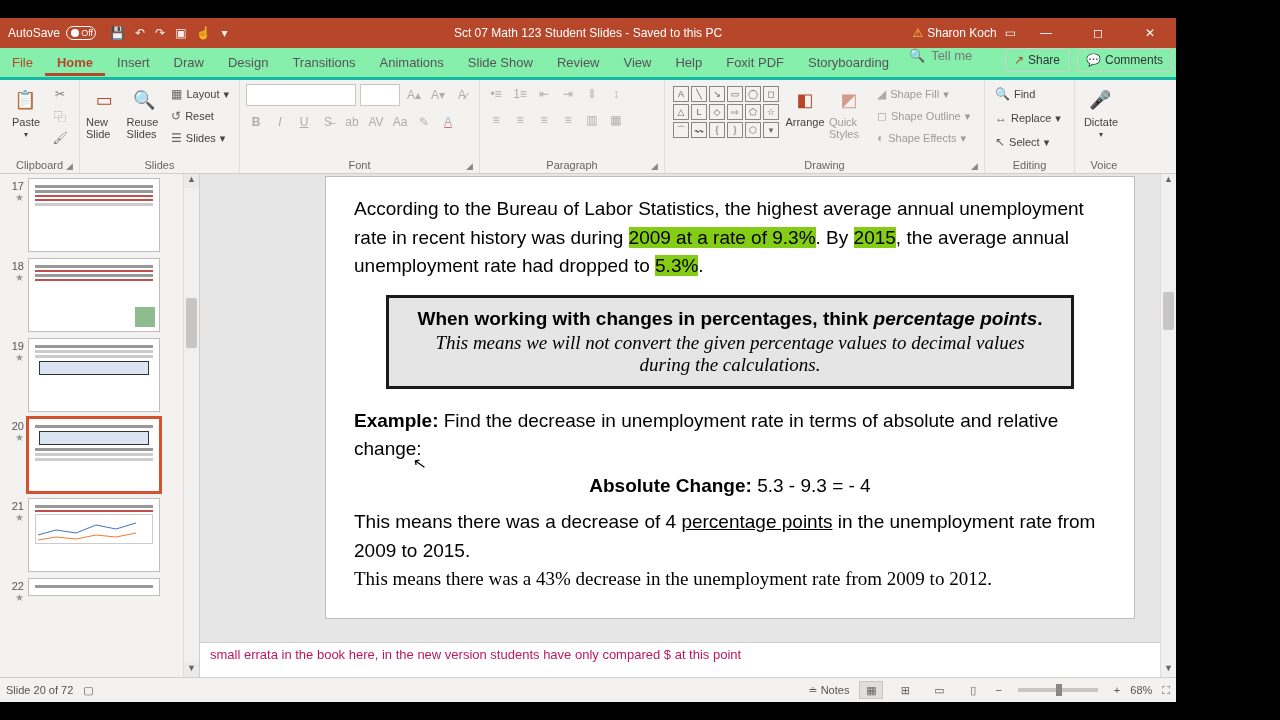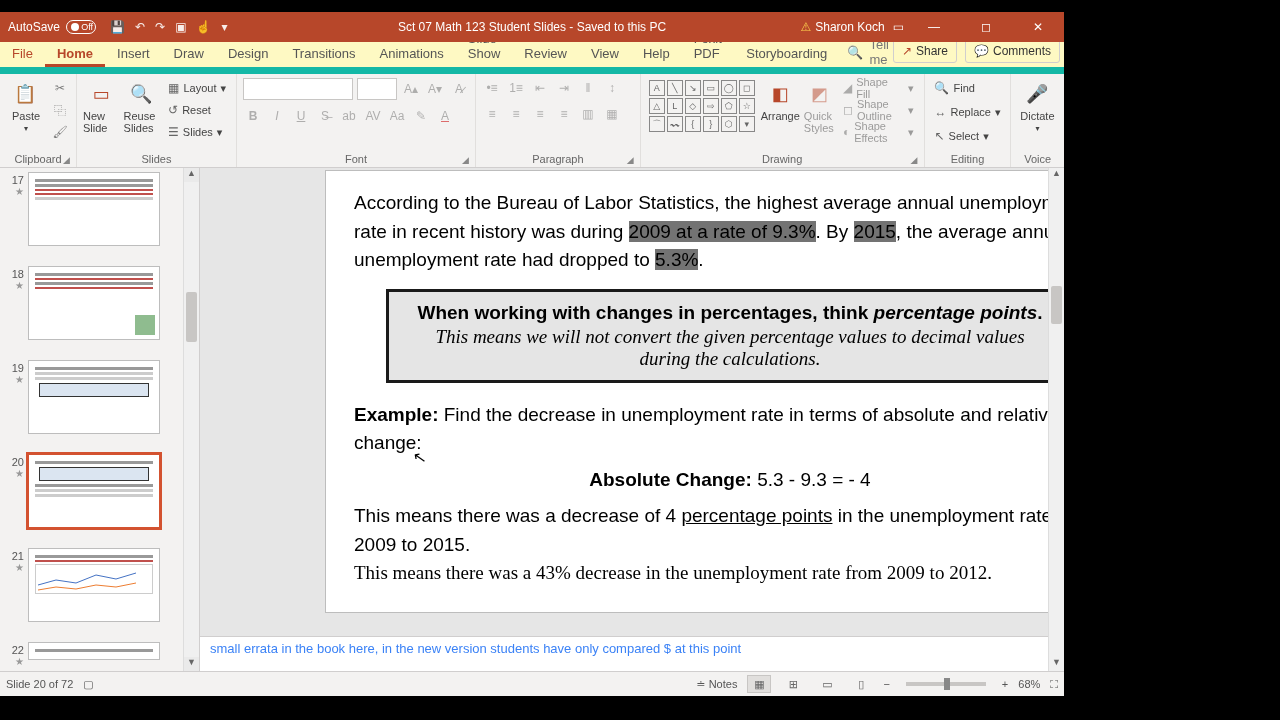--- a/index.html
+++ b/index.html
@@ -1,33 +1,33 @@
 <!DOCTYPE html>
 <html><head>
 <meta charset="utf-8">
 <style>
 * { margin: 0; padding: 0; box-sizing: border-box; font-family: "Segoe UI", Arial, sans-serif; }
 html, body { width: 1280px; height: 720px; overflow: hidden; background: #000; }
-.app { position: absolute; top: 12px; left: 0; width: 1064px; height: 684px; background: #f3f2f1; display: flex; flex-direction: column; }
+.app { position: absolute; top: 18px; left: 0; width: 1176px; height: 684px; background: #f3f2f1; display: flex; flex-direction: column; }
 
 
 .titlebar { height: 30px; background: #b7472a; color: #fff; display: flex; align-items: center; font-size: 12px; position: relative; }
 .titlebar .autosave { display: flex; align-items: center; gap: 6px; padding: 0 8px; }
 .titlebar .toggle { width: 30px; height: 14px; border: 1px solid #fff; border-radius: 8px; display: inline-flex; align-items: center; padding: 0 2px; font-size: 9px; justify-content: flex-end; }
 .titlebar .toggle::before { content: ""; width: 8px; height: 8px; border-radius: 50%; background: #fff; margin-right: 2px; }
 .titlebar .qat { display: flex; gap: 10px; padding: 0 6px; align-items: center; }
 .titlebar .qat span { opacity: .9; }
 .titlebar .doc { position: absolute; left: 50%; transform: translateX(-50%); font-size: 12px; }
 .titlebar .right { margin-left: auto; display: flex; align-items: center; gap: 8px; padding-right: 4px; }
 .titlebar .winbtn { width: 44px; height: 30px; display: flex; align-items: center; justify-content: center; }
 .titlebar .userwarn { display: flex; align-items: center; gap: 4px; font-size: 12px; }
 .titlebar .warn-icn { color: #ffd34e; }
 
 
-.tabs { height: 32px; background: #fef9c3; border-bottom: 7px solid #14b8a6; display: flex; align-items: flex-end; font-size: 13px; color: #555; }
+.tabs { height: 32px; background: #86efac; border-bottom: 3px solid #14b8a6; display: flex; align-items: flex-start; font-size: 13px; color: #555; }
 .tab { padding: 7px 12px 6px; cursor: pointer; }
 .tab.file { color: #b7472a; font-weight: 400; }
 .tab.active { color: #b7472a; border-bottom: 3px solid #b7472a; font-weight: 600; padding-bottom: 3px; }
 .tabs .tellme { display: flex; align-items: center; gap: 6px; color: #777; margin-left: 8px; }
 .tabs .spacer { flex: 1; }
 .tabs .sharebtn, .tabs .commentsbtn { border: 1px solid #d0cece; padding: 4px 8px; margin: 0 4px 4px; border-radius: 3px; font-size: 12px; color: #333; display: flex; gap: 4px; align-items: center; }
 .tabs .sharebtn .ic { color: #b7472a; }
 .tabs .commentsbtn .ic { color: #b7472a; }
 
 
@@ -50,49 +50,49 @@
 .shape-gallery span { border: 1px solid #888; font-size: 9px; display: flex; align-items: center; justify-content: center; color: #666; }
 
 
 .workspace { flex: 1; display: flex; min-height: 0; background: #e6e6e6; }
 .thumbs { width: 200px; background: #f3f2f1; border-right: 1px solid #d0cece; position: relative; overflow: hidden; }
 .thumbs-scroll { position: absolute; right: 0; top: 0; bottom: 0; width: 16px; background: #f0f0f0; border-left: 1px solid #ddd; }
 .thumbs-scroll .arr { height: 14px; text-align: center; font-size: 9px; color: #666; background: #eaeaea; }
 .thumbs-scroll .track { position: absolute; top: 14px; bottom: 14px; left: 0; right: 0; }
 .thumbs-scroll .thumb { position: absolute; left: 2px; right: 2px; top: 110px; height: 50px; background: #c8c6c4; border-radius: 2px; }
 .thumb-list { padding: 4px 0 4px 4px; }
-.thumb-item { display: flex; gap: 4px; margin-bottom: 20px; }
+.thumb-item { display: flex; gap: 4px; margin-bottom: 6px; }
 .thumb-num { width: 20px; text-align: right; font-size: 11px; color: #555; padding-top: 2px; position: relative; }
 .thumb-num .star { display:block; font-size: 10px; color: #999; }
 .thumb-slide { width: 132px; height: 74px; background: #fff; border: 1px solid #bdbdbd; position: relative; padding: 4px; font-size: 5px; line-height: 1.2; color: #333; overflow: hidden; }
 .thumb-slide.sel { outline: 2px solid #d35230; outline-offset: 0; border-color: #d35230; }
 .thumb-slide .tline { height: 3px; margin: 2px 2px; background: #999; }
 .thumb-slide .box { border: 1px solid #333; background: #dbe5f1; margin: 3px 6px; height: 14px; }
 .thumb-slide .redln { height: 2px; background: #c0504d; margin: 2px; }
 .thumb-slide .faint { background: #ccc; }
 .thumb-slide.partial { height: 18px; }
 
 .editor { flex: 1; position: relative; background: #e6e6e6; overflow: hidden; }
 .editor .vscroll { position: absolute; right: 0; top: 0; bottom: 0; width: 16px; background: #f0f0f0; border-left: 1px solid #ddd; }
 .editor .vscroll .arr { height: 14px; text-align: center; font-size: 9px; color: #666; }
 .editor .vscroll .thumbbar { position: absolute; left: 2px; right: 2px; top: 118px; height: 38px; background: #c8c6c4; border-radius: 2px; }
 
 .slide { position: absolute; left: 125px; top: 2px; width: 810px; background: #fff; border: 1px solid #bdbdbd; padding: 18px 28px 24px; color: #000; }
 .slide p { font-family: Georgia, "Times New Roman", serif; font-size: 19px; line-height: 1.5; }
-.hl { background: #737373; }
+.hl { background: #84cc16; }
 .callout { border: 3px solid #1a1a1a; background: #e5e5e5; margin: 14px 32px 18px; padding: 10px 22px; text-align: center; }
 .callout .l1 { font-family: Georgia, serif; font-size: 19px; font-weight: 700; }
 .callout .l1 em { font-style: italic; }
 .callout .l2 { font-family: Georgia, serif; font-style: italic; font-size: 19px; margin-top: 2px; }
 .slide .ex { margin-top: 8px; }
 .slide .ctr { text-align: center; margin: 8px 0; }
 .slide .b { font-weight: 700; }
 .slide u { text-decoration: underline; }
 
-.notesbar { position: absolute; left: 0; right: 16px; bottom: 0; top: 468px; background: #fff; border-top: 1px solid #d0cece; padding: 4px 10px; font-size: 13px; color: #3b82f6; }
+.notesbar { position: absolute; left: 0; right: 16px; bottom: 0; top: 468px; background: #fff; border-top: 1px solid #d0cece; padding: 4px 10px; font-size: 13px; color: #be185d; }
 
 .status { height: 22px; background: #f3f2f1; border-top: 1px solid #d0cece; display: flex; align-items: center; font-size: 11px; color: #555; padding: 12px 6px; gap: 10px; }
 .status .spacer { flex: 1; }
 .status .vbtn { width: 24px; height: 18px; display: flex; align-items: center; justify-content: center; color: #666; border: 1px solid transparent; }
 .status .vbtn.active { background: #e1dfdd; border-color: #c8c6c4; }
 .status .zoomslider { width: 80px; height: 4px; background: #c8c6c4; position: relative; margin: 0 6px; }
 .status .zoomslider .knob { position: absolute; left: 38px; top: -4px; width: 6px; height: 12px; background: #888; }
 
 .cursor { position: absolute; left: 213px; top: 280px; font-size: 16px; color: #000; pointer-events: none; transform: rotate(-10deg); }
 </style>

